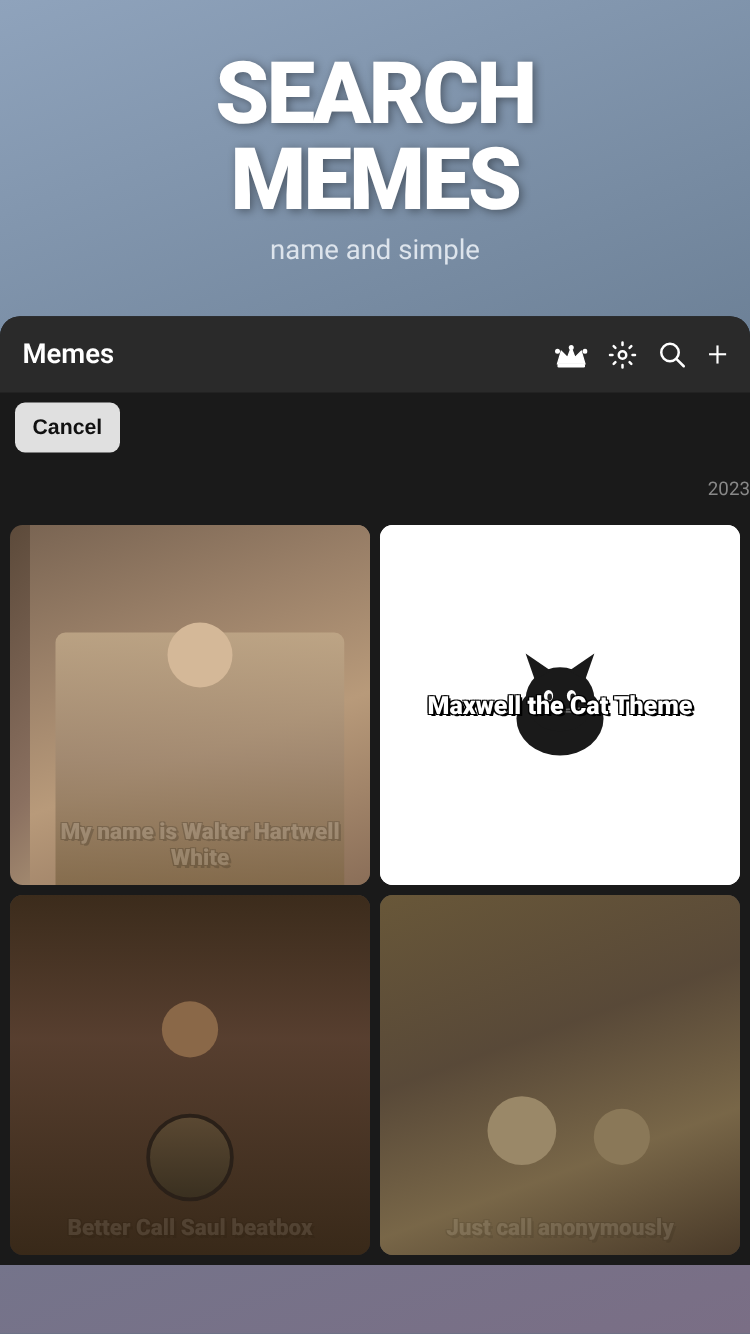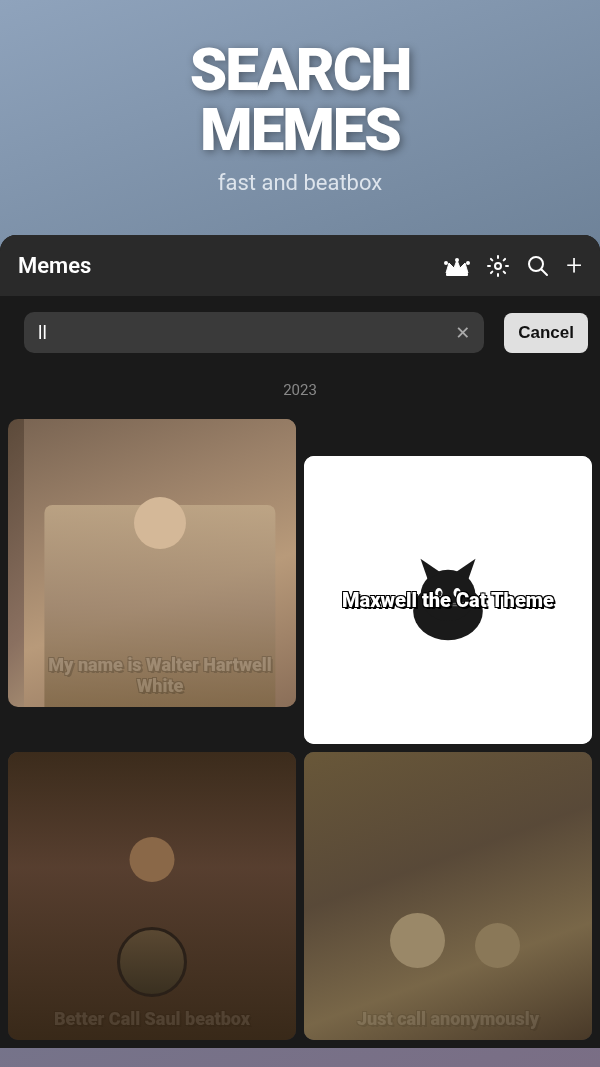--- a/index.html
+++ b/index.html
@@ -20,21 +20,21 @@
     }
 
     
     .hero {
       position: relative;
       text-align: center;
       padding: 40px 20px 20px;
       z-index: 1;
     }
     .hero-title {
-      font-size: 60px;
+      font-size: 69px;
       font-weight: 900;
       color: white;
       line-height: 1;
       text-shadow: 2px 2px 8px rgba(0,0,0,0.4);
       letter-spacing: -2px;
     }
     .hero-subtitle {
       font-size: 22px;
       color: #dde4ec;
       margin-top: 10px;
@@ -95,21 +95,21 @@
       border-radius: 8px;
       padding: 10px 14px;
       font-size: 17px;
       font-weight: 700;
       cursor: pointer;
       white-space: nowrap;
     }
 
     
     .section-label {
-      text-align: center;
+      text-align: right;
       color: #888;
       font-size: 15px;
       padding: 12px 0 20px;
     }
 
     
     .memes-grid {
       display: grid;
       grid-template-columns: 1fr 1fr;
       gap: 8px;
@@ -134,21 +134,20 @@
       display: flex;
       align-items: flex-end;
       padding: 10px;
       background: linear-gradient(160deg, #7a6553 0%, #9a8068 30%, #b89a7a 60%, #8a6e58 100%);
       position: relative;
     }
 
     
     .meme-maxwell {
       background: #f5f5f5;
-      margin-top: 37px;
     }
     .meme-maxwell-inner {
       width: 100%; height: 100%;
       display: flex;
       align-items: center;
       justify-content: center;
       background: white;
       position: relative;
     }
     .cat-silhouette {
@@ -230,21 +229,21 @@
 </head>
 <body>
 
 <div class="bg"></div>
 
 <div class="hero">
   <div class="hero-title">
     <span>SEARCH</span><br>
     <span>MEMES</span>
   </div>
-  <div class="hero-subtitle">fast and beatbox</div>
+  <div class="hero-subtitle">name and simple</div>
 </div>
 
 <div class="app-panel">
 
   <div class="app-header">
     <span class="app-header-title">Memes</span>
     <span class="header-icon">
       <svg width="26" height="22" viewBox="0 0 26 22" fill="none">
         <path d="M2 18L5 8L10 13L13 5L16 13L21 8L24 18H2Z" fill="white" stroke="white" stroke-width="1"></path>
         <rect x="2" y="18" width="22" height="3" rx="1" fill="white"></rect>
@@ -262,25 +261,20 @@
     <span class="header-icon">
       <svg width="24" height="24" viewBox="0 0 24 24" fill="none">
         <circle cx="10" cy="10" r="7" stroke="white" stroke-width="2"></circle>
         <path d="M15.5 15.5L21 21" stroke="white" stroke-width="2" stroke-linecap="round"></path>
       </svg>
     </span>
     <span class="header-icon" style="font-size:28px;font-weight:300;">+</span>
   </div>
 
   <div class="search-row">
-    <div class="search-bar" style="flex:1;">
-      <span style="color:white;font-size:18px;">ll</span>
-      <div style="flex:1;"></div>
-      <span class="search-clear">✕</span>
-    </div>
     <button class="cancel-btn">Cancel</button>
   </div>
 
   <div class="section-label">2023</div>
   <div class="memes-grid">
 
     <div class="meme-card meme-bb">
       <div class="meme-bb-inner">
 
         <div style="position:absolute;top:0;left:0;right:0;bottom:0;overflow:hidden;">

